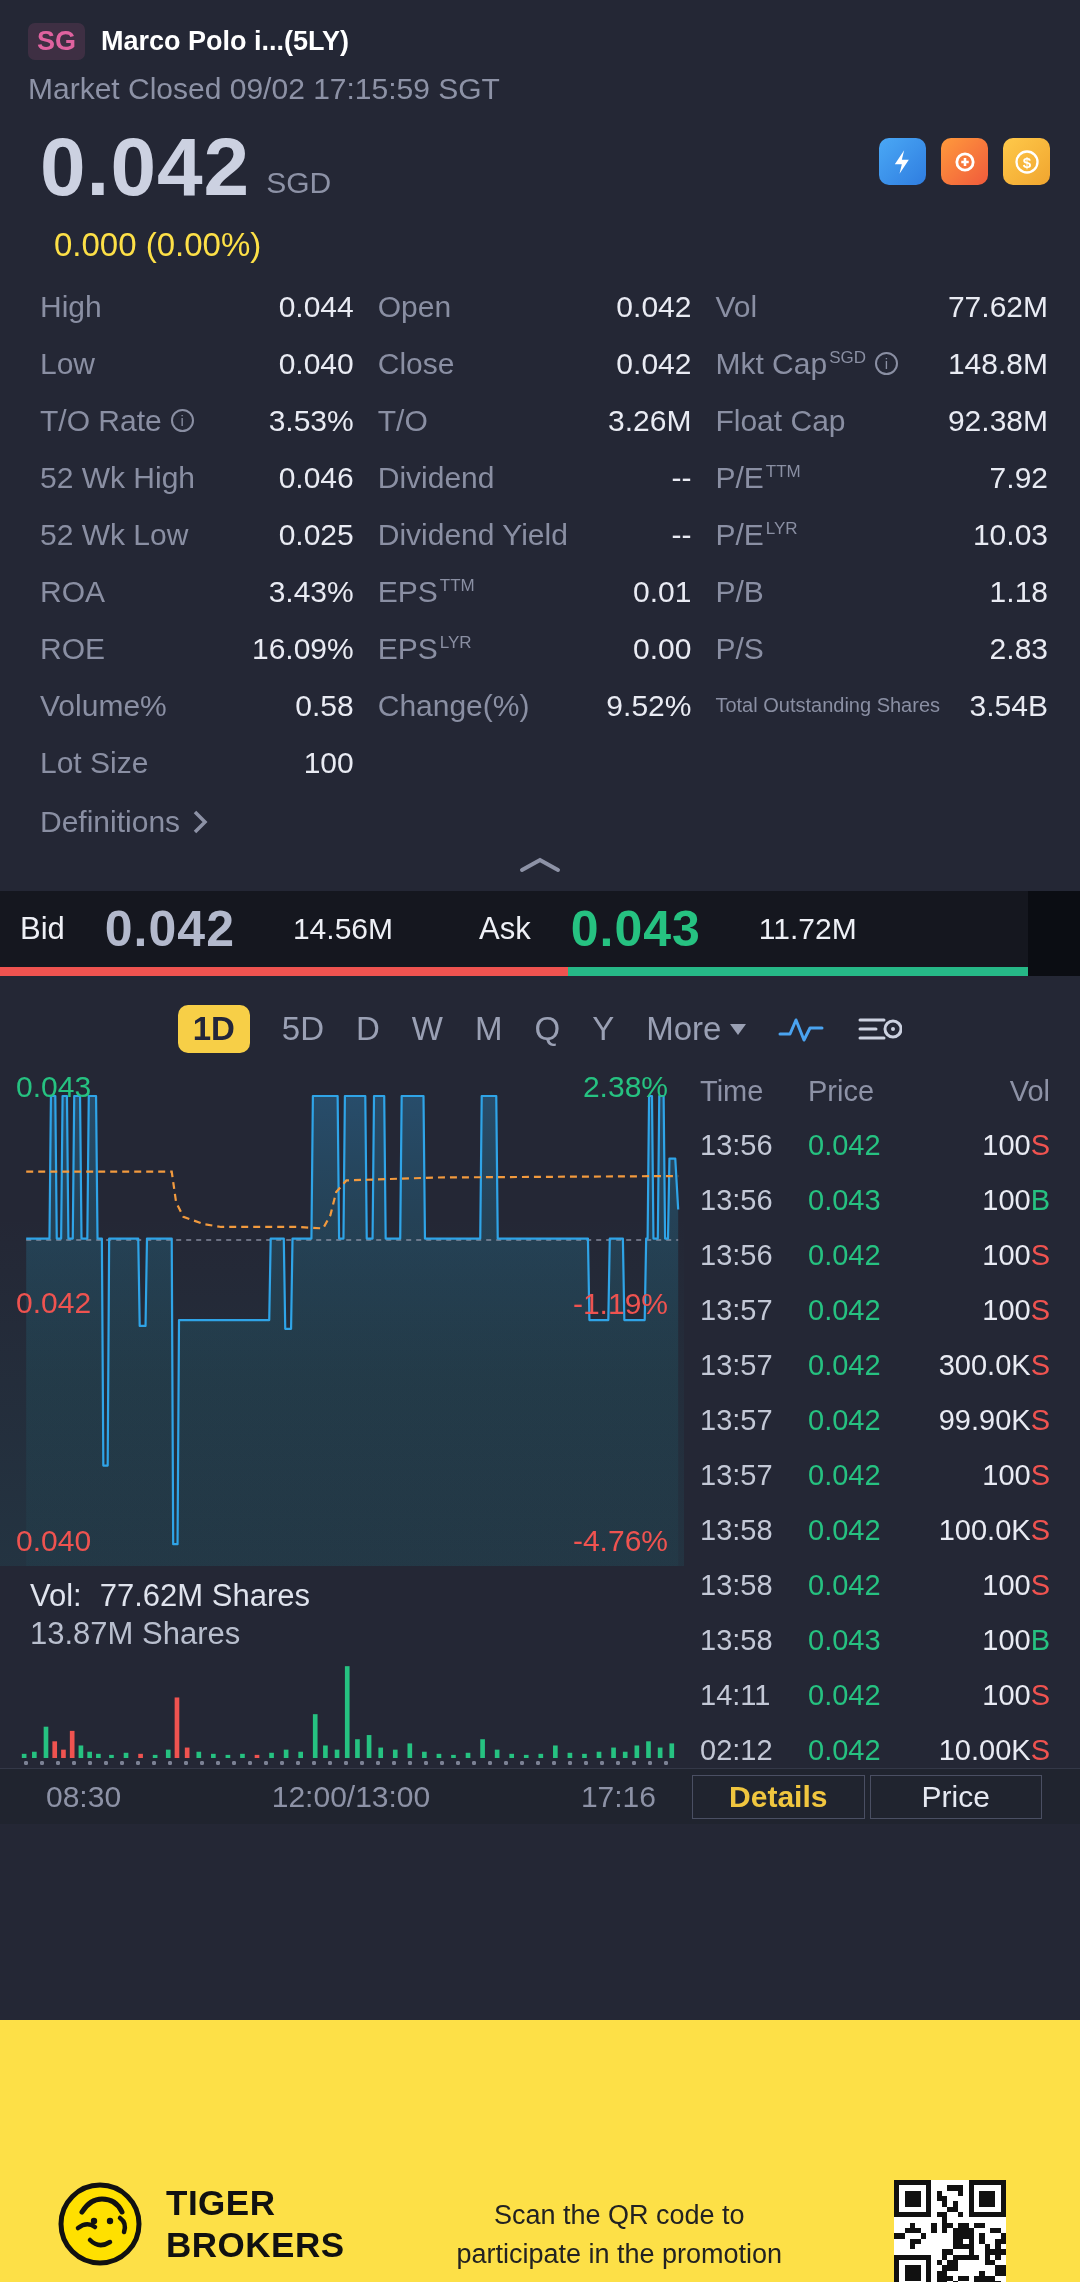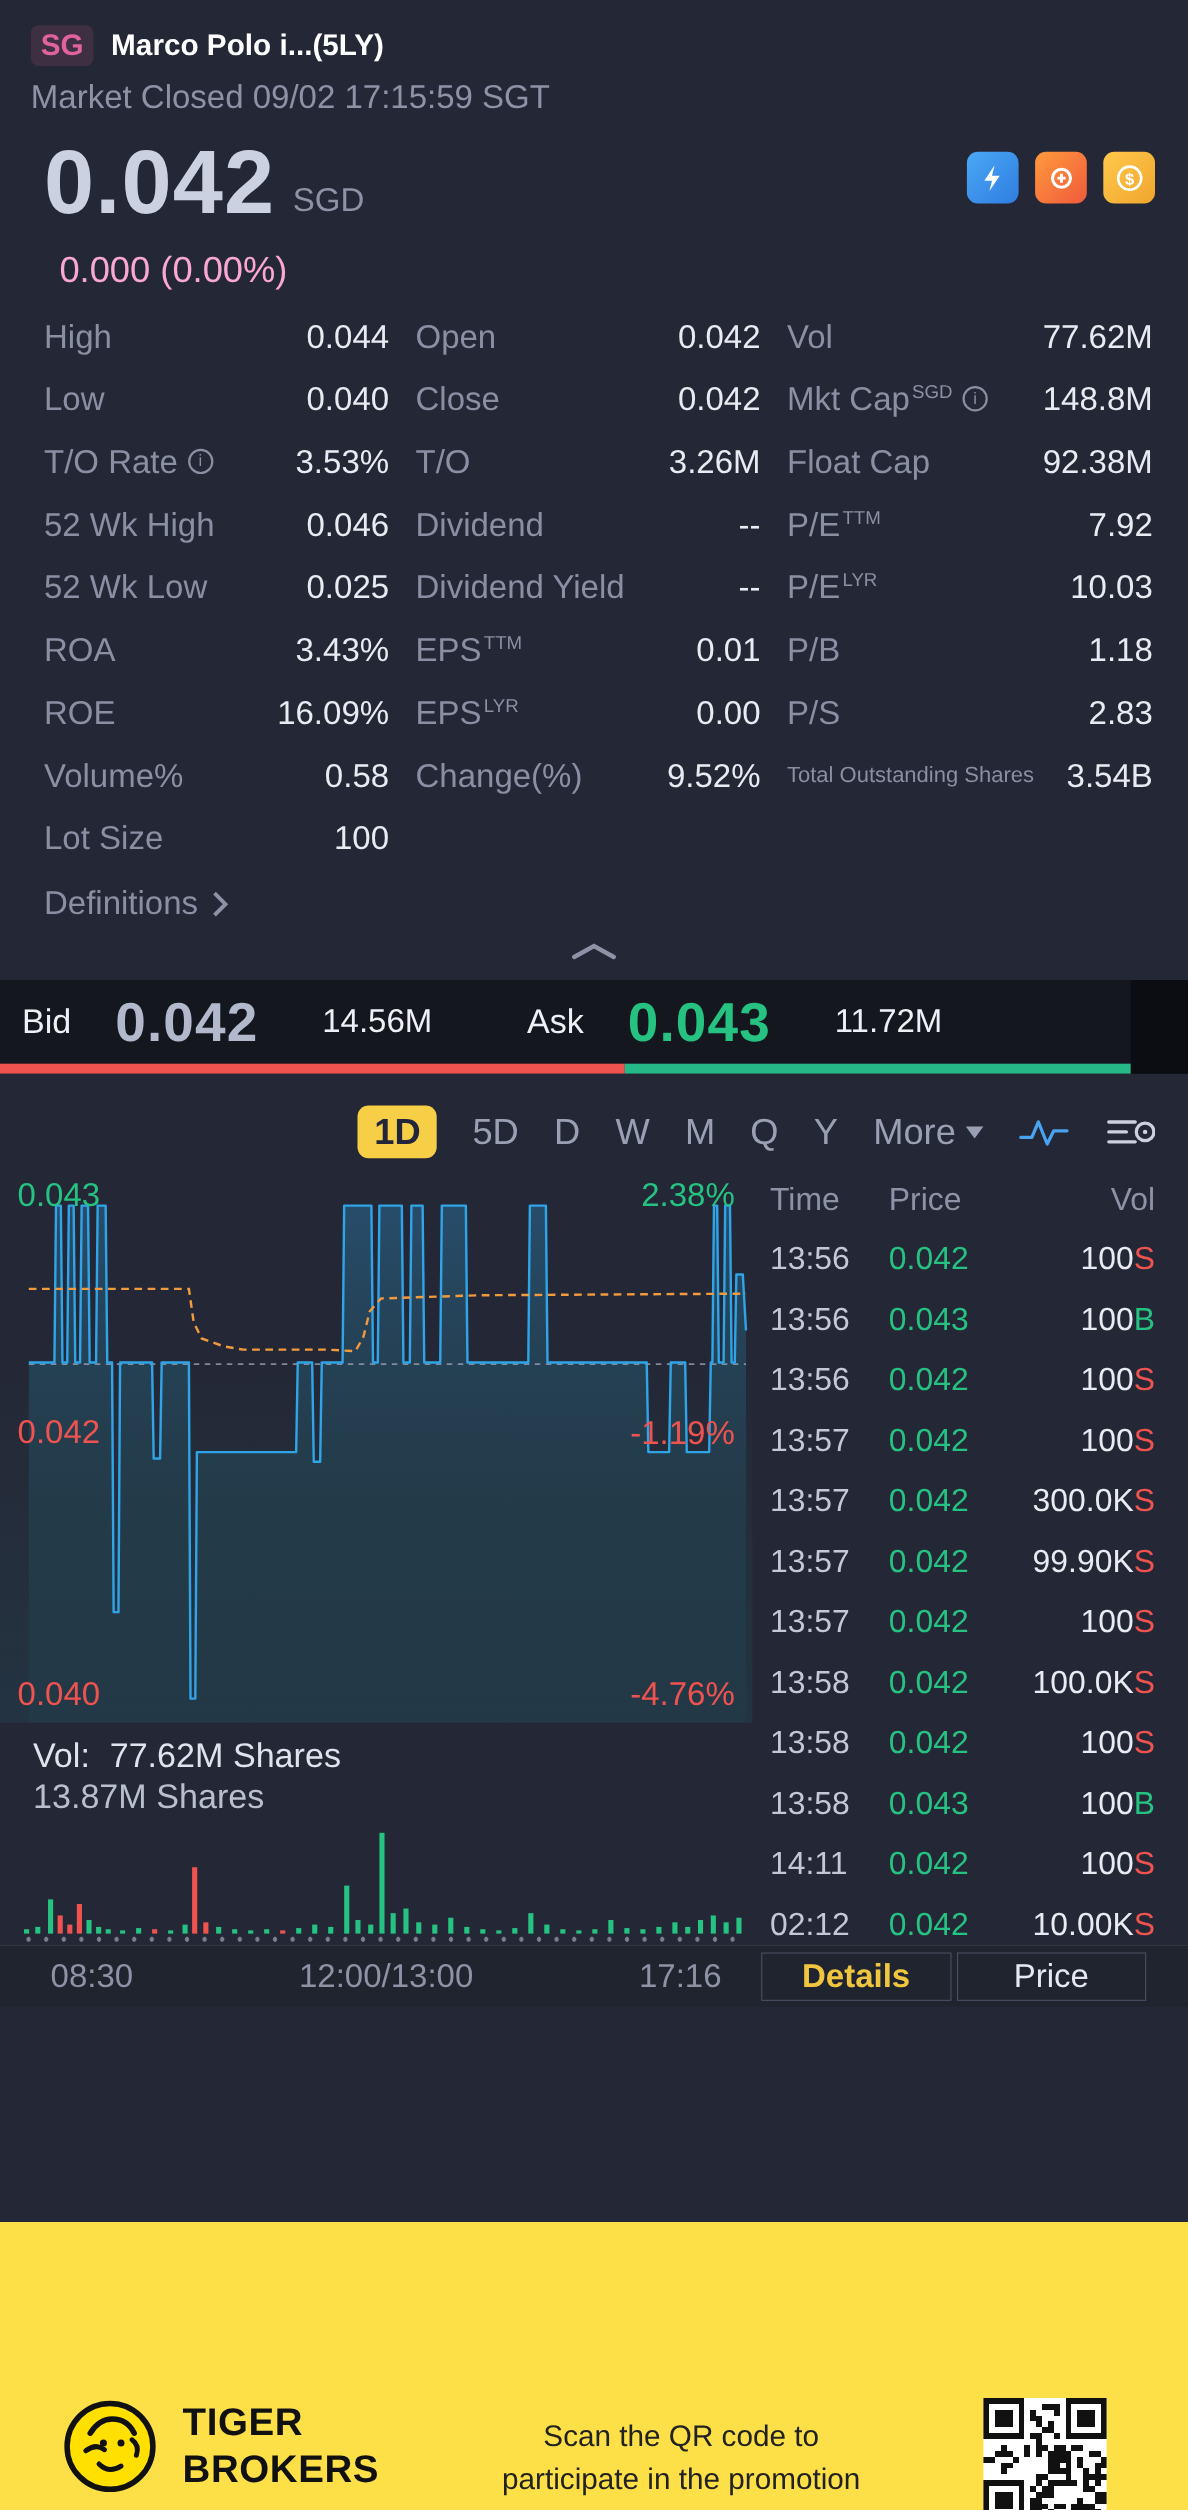--- a/index.html
+++ b/index.html
@@ -12,21 +12,21 @@
   .hdr-row { display:flex; align-items:center; gap:16px; height:46px; }
   .sg-badge { color:#e0629f; font-weight:bold; font-size:27px; background:rgba(224,98,159,.14); padding:3px 9px; border-radius:7px; }
   .hdr-title { font-size:27px; font-weight:bold; color:#ffffff; }
   .hdr-status { font-size:30px; color:#8d92a6; margin-top:8px; }
 
   
   .quote { display:flex; justify-content:space-between; padding:20px 30px 0 40px; }
   .q-price-line { display:flex; align-items:flex-end; gap:16px; }
   .q-big { font-size:82px; font-weight:bold; color:#ccd1e1; line-height:1; letter-spacing:1px; }
   .q-cur { font-size:30px; color:#8d92a6; padding-bottom:8px; }
-  .q-change { font-size:33px; color:#f9a8d4; margin-top:18px; padding-left:14px; }
+  .q-change { font-size:33px; color:#fde047; margin-top:18px; padding-left:14px; }
   .q-icons { display:flex; gap:15px; padding-top:12px; }
   .q-icon { width:47px; height:47px; border-radius:10px; display:flex; align-items:center; justify-content:center; }
   .q-icon.flash  { background:linear-gradient(135deg,#4aa8f5,#2f7de0); }
   .q-icon.promo  { background:linear-gradient(135deg,#ff9a3c,#f05a3c); }
   .q-icon.reward { background:linear-gradient(135deg,#ffc94a,#f0a52f); }
 
   
   .stats { display:grid; grid-template-columns:1fr 1fr 1.06fr; column-gap:24px; padding:14px 32px 0 40px; }
   .stat-cell { height:57px; display:flex; align-items:center; justify-content:space-between; white-space:nowrap; }
   .s-lbl { font-size:30px; color:#8a8fa3; }
@@ -48,21 +48,21 @@
   .ba-price.ask { color:#26c281; }
   .ba-vol { font-size:30px; color:#eef0f6; margin-left:58px; }
   .ba-ask-lbl { margin-left:86px; }
   .gauge { display:flex; height:9px; }
   .gauge .r { background:#ef5350; }
   .gauge .g { background:#26b887; }
   .gauge .d { background:#0b0d13; }
   .depth-block { position:absolute; right:0; top:0; width:52px; height:76px; background:#0b0d13; }
 
   
-  .toolbar { display:flex; align-items:center; justify-content:flex-end; padding:0 30px; height:70px; margin-top:18px;gap:32px; }
+  .toolbar { display:flex; align-items:center; justify-content:center; padding:0 30px; height:70px; margin-top:18px;gap:32px; }
   #tabs-strip { display:contents; }
   .tab { font-size:33px; color:#9aa0b4; cursor:default; }
   .tab.active { background:#f7cf47; color:#23263a; font-weight:bold; border-radius:10px; padding:5px 15px; }
   .more { font-size:33px; color:#9aa0b4; display:flex; align-items:center; gap:9px; }
   .caret { width:0; height:0; border-left:8px solid transparent; border-right:8px solid transparent; border-top:11px solid #9aa0b4; }
 
   
   .content { display:flex; height:704px; }
   .chart-col { width:684px; }
   .chart-wrap { position:relative; width:684px; height:502px;

